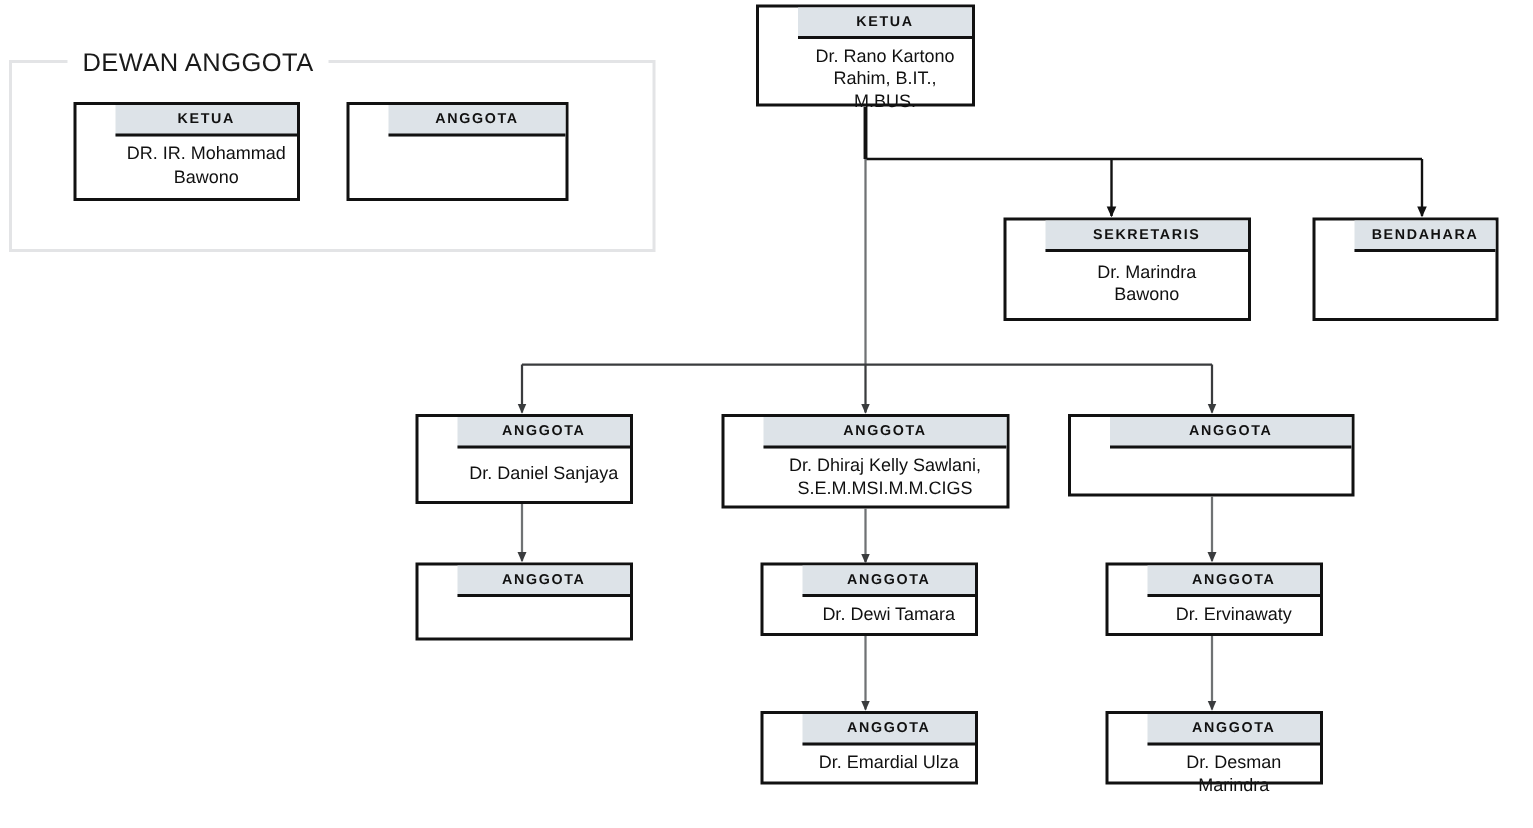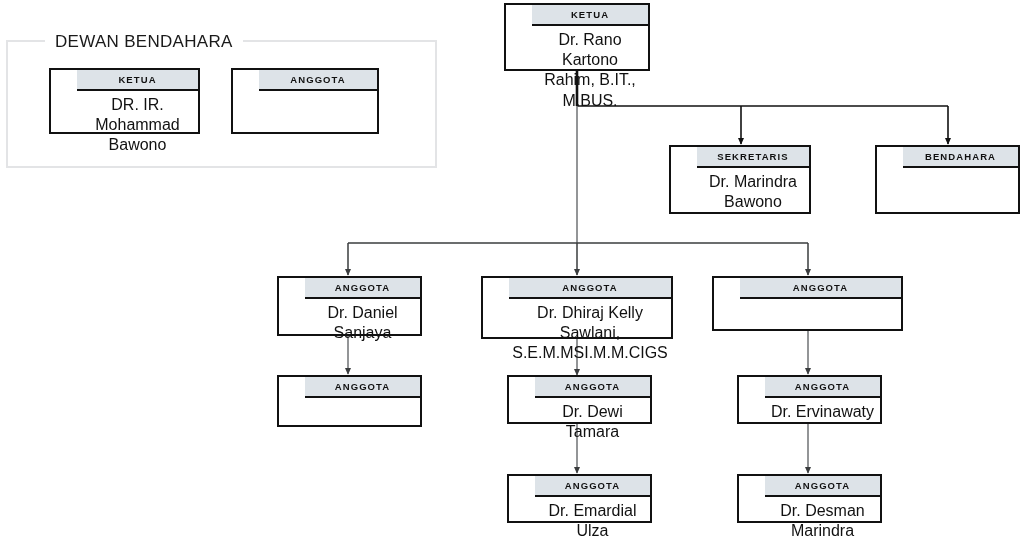--- a/index.html
+++ b/index.html
@@ -76,21 +76,21 @@
     padding: 5px 2px 4px 2px;
     line-height: 1;
   }
   .node-body {
     box-sizing: border-box;
     flex: 1 1 auto;
     display: flex;
     align-items: center;
     justify-content: center;
     text-align: center;
-    font-size: 16px;
+    font-size: 12px;
     line-height: 1.28;
     color: #111111;
     padding: 4px 5px 5px 5px;
     white-space: pre-line;
   }
 </style>
 </head>
 <body>
 
 <div id="chart-root">
@@ -121,45 +121,45 @@
     <path d="M 348 336 L 348 374" stroke="#6f7274" stroke-width="1.5" fill="none" marker-end="url(#arrow-light)"></path>
 
     <path d="M 577 339 L 577 375" stroke="#6f7274" stroke-width="1.5" fill="none" marker-end="url(#arrow-light)"></path>
     <path d="M 577 424 L 577 473" stroke="#6f7274" stroke-width="1.5" fill="none" marker-end="url(#arrow-light)"></path>
 
     <path d="M 808 331 L 808 374" stroke="#6f7274" stroke-width="1.5" fill="none" marker-end="url(#arrow-light)"></path>
     <path d="M 808 424 L 808 473" stroke="#6f7274" stroke-width="1.5" fill="none" marker-end="url(#arrow-light)"></path>
   </svg>
 
   <div class="group-frame" style="left:6px; top:40px; width:431px; height:128px;"></div>
-  <div class="group-legend" style="left:45px; top:33px;">DEWAN BENDAHARA</div>
+  <div class="group-legend" style="left:45px; top:33px;">DEWAN ANGGOTA</div>
 
   <div class="node" style="left:49px; top:68px; width:151px; height:66px;">
     <div class="node-header">KETUA</div>
     <div class="node-body">DR. IR. Mohammad
 Bawono</div>
   </div>
 
   <div class="node" style="left:231px; top:68px; width:148px; height:66px;">
     <div class="node-header">ANGGOTA</div>
   </div>
 
   <div class="node" style="left:504px; top:3px; width:146px; height:68px;">
     <div class="node-header">KETUA</div>
     <div class="node-body">Dr. Rano Kartono
 Rahim, B.IT., M.BUS.</div>
   </div>
 
-  <div class="node" style="left:669px; top:145px; width:142px; height:69px;">
+  <div class="node" style="left:669px; top:145px; width:165px; height:69px;">
     <div class="node-header">SEKRETARIS</div>
     <div class="node-body">Dr. Marindra
 Bawono</div>
   </div>
 
-  <div class="node" style="left:875px; top:145px; width:145px; height:69px;">
+  <div class="node" style="left:875px; top:145px; width:124px; height:69px;">
     <div class="node-header">BENDAHARA</div>
   </div>
 
   <div class="node" style="left:277px; top:276px; width:145px; height:60px;">
     <div class="node-header">ANGGOTA</div>
     <div class="node-body">Dr. Daniel Sanjaya</div>
   </div>
 
   <div class="node" style="left:481px; top:276px; width:192px; height:63px;">
     <div class="node-header">ANGGOTA</div>

